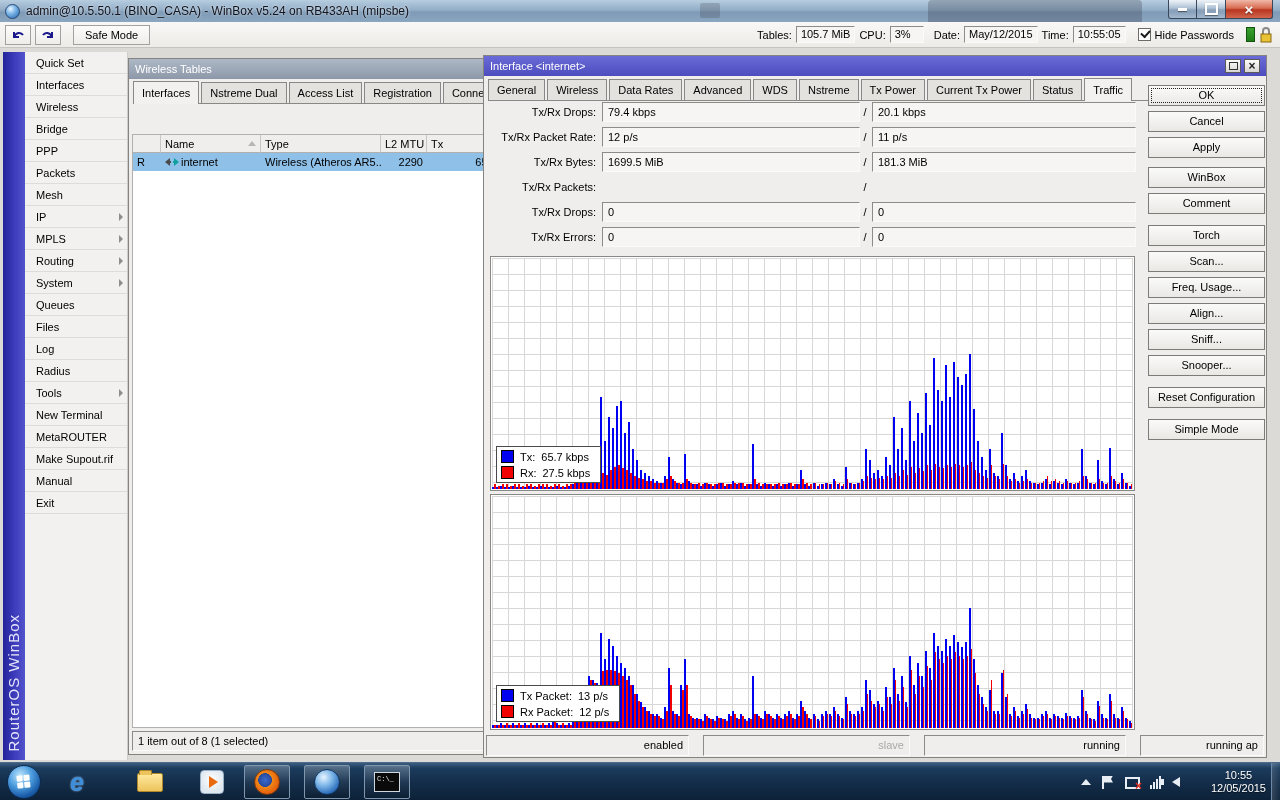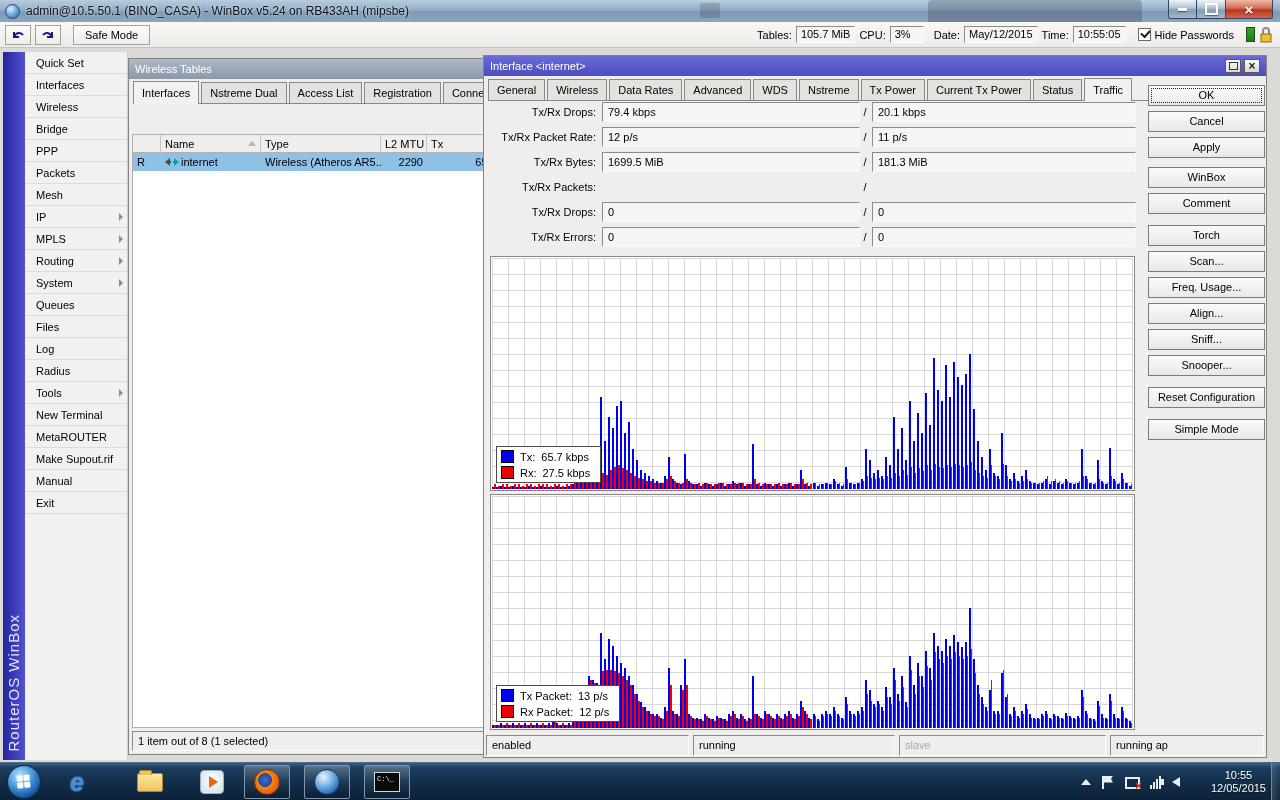--- a/index.html
+++ b/index.html
@@ -127,21 +127,21 @@
     background-size:16px 16px;}
   .bar{position:absolute;bottom:0;}
   .legend{position:absolute;left:5px;bottom:7px;background:#fff;border:1px solid #4a4a4a;
     padding:3px 10px 3px 4px;display:flex;flex-direction:column;gap:3px;z-index:5;}
   .lg-row{display:flex;align-items:center;gap:6px;white-space:nowrap;}
   .lg-sw{width:13px;height:13px;border:1px solid #000;flex:0 0 auto;}
   #dlg-buttons{position:absolute;left:664px;top:0;width:117px;height:100%;}
   .dlg-btn{position:absolute;left:0;width:117px;height:21px;line-height:19px;text-align:center;
     border:1px solid #7d7b78;background:linear-gradient(#fafaf9,#e9e8e5);white-space:nowrap;overflow:hidden;}
   .dlg-btn.focus{outline:1px dotted #222;outline-offset:-4px;}
-  #dlg-status{position:absolute;left:2px;right:2px;top:679px;height:21px;display:flex;gap:4px;}
+  #dlg-status{position:absolute;left:2px;right:2px;top:679px;height:21px;display:flex;gap:14px;text-align:right;}
   .st-cell{height:21px;line-height:19px;background:#efeeec;padding:0 5px;
     border:1px solid;border-color:#8d8b88 #fbfaf8 #fbfaf8 #8d8b88;overflow:hidden;}
   .st-cell.muted{color:#aaa8a5;}
 
   
   .taskbar{position:absolute;left:0;right:0;bottom:0;height:38px;
     background:linear-gradient(180deg,#3d5e80 0%,#1c3c5e 14%,#132c48 55%,#0d2238 100%);
     border-top:1px solid #4a6a8c;display:flex;align-items:center;}
   .orb{position:absolute;left:7px;top:2px;width:34px;height:34px;border-radius:50%;
     background:radial-gradient(circle at 38% 30%,#bfe6fb 0%,#4f9fe0 38%,#1a5ca8 70%,#0a3264 100%);
@@ -1083,22 +1083,22 @@
           <div class="dlg-btn" style="top: 195px;">Scan...</div>
           <div class="dlg-btn" style="top: 221px;">Freq. Usage...</div>
           <div class="dlg-btn" style="top: 247px;">Align...</div>
           <div class="dlg-btn" style="top: 273px;">Sniff...</div>
           <div class="dlg-btn" style="top: 299px;">Snooper...</div>
           <div class="dlg-btn" style="top: 331px;">Reset Configuration</div>
           <div class="dlg-btn" style="top: 363px;">Simple Mode</div>
         </div>
       <div id="dlg-status">
           <div class="st-cell" style="flex: 0 0 203px;">enabled</div>
+          <div class="st-cell muted" style="flex: 0 0 207px;">slave</div>
           <div class="st-cell" style="flex: 0 0 202px;">running</div>
-          <div class="st-cell muted" style="flex: 0 0 207px;">slave</div>
           <div class="st-cell" style="flex: 1 1 auto;">running ap</div>
         </div>
     </div>
 
   </div>
 
   <div class="taskbar">
     <div class="orb">
       <div class="orb-flag">
           <span></span>

